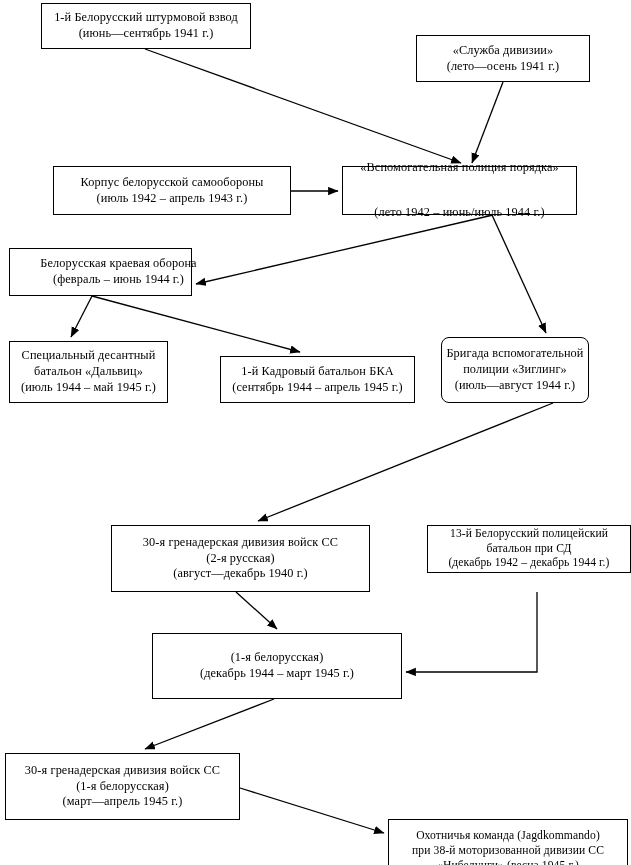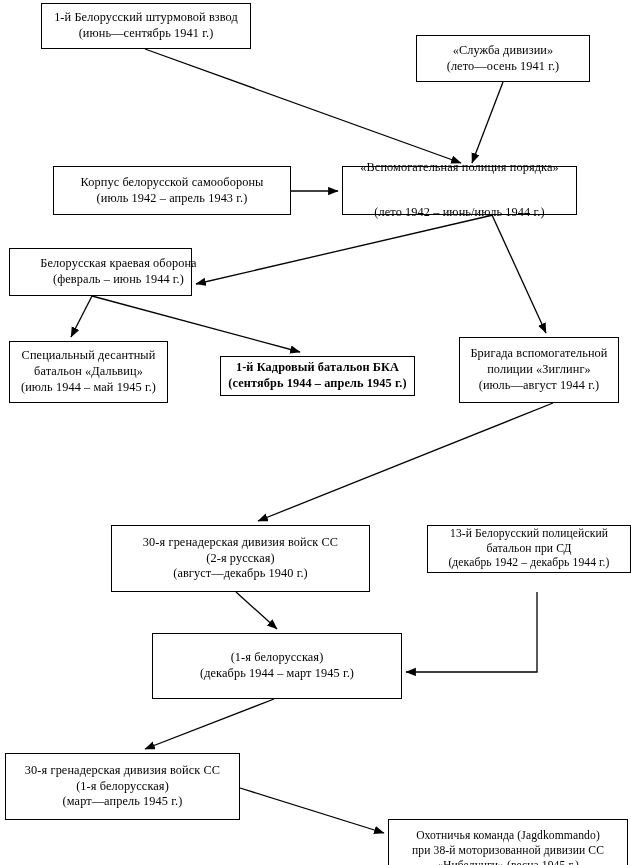--- a/index.html
+++ b/index.html
@@ -106,26 +106,26 @@
     <span class="line">Белорусская краевая оборона</span>
     <span class="line">(февраль –  июнь 1944 г.)</span>
   </div>
 
   <div class="node" style="left:9px; top:341px; width:159px; height:62px;">
     <span class="line">Специальный десантный</span>
     <span class="line">батальон «Дальвиц»</span>
     <span class="line">(июль 1944 – май 1945 г.)</span>
   </div>
 
-  <div class="node" style="left:220px; top:356px; width:195px; height:40px;font-weight:bold;">
+  <div class="node" style="left:220px; top:356px; width:195px; height:47px;">
     <span class="line">1-й Кадровый батальон БКА</span>
     <span class="line">(сентябрь 1944 – апрель 1945 г.)</span>
   </div>
 
-  <div class="node" style="left:459px; top:337px; width:160px; height:66px;">
+  <div class="node" style="left:441px; top:337px; width:148px; height:66px;border-radius:8px;">
     <span class="line">Бригада вспомогательной</span>
     <span class="line">полиции «Зиглинг»</span>
     <span class="line">(июль—август 1944 г.)</span>
   </div>
 
   <div class="node" style="left:111px; top:525px; width:259px; height:67px;">
     <span class="line">30-я гренадерская дивизия войск СС</span>
     <span class="line">(2-я русская)</span>
     <span class="line">(август—декабрь 1940 г.)</span>
   </div>

